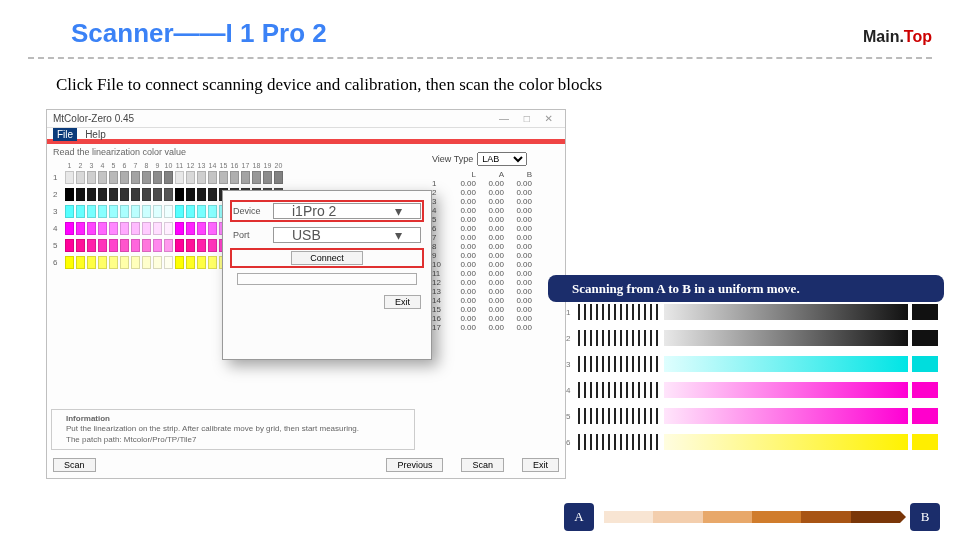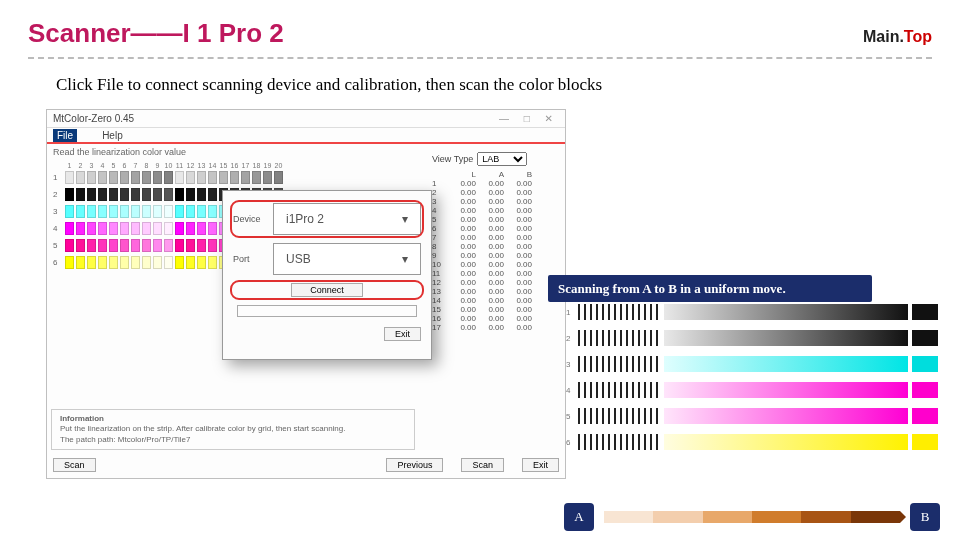--- a/index.html
+++ b/index.html
@@ -1,28 +1,28 @@
 <!DOCTYPE html>
 <html><head>
 <meta charset="utf-8">
 <style>
   * { box-sizing: border-box; margin: 0; padding: 0; }
   body { width: 960px; height: 540px; font-family: Arial, sans-serif; background: #fff; position: relative; overflow: hidden; }
   .header { padding: 18px 28px 8px; display: flex; justify-content: space-between; align-items: baseline; }
-  .title { font-size: 26px; font-weight: 700; color: #be185d; }
+  .title { font-size: 26px; font-weight: 700; color: #3b82f6; margin-left: 43px; }
   .logo { font-size: 16px; font-weight: 700; color: #222; }
   .logo .red { color: #c00; }
   .dashed { border: none; border-top: 2px dashed #bbb; margin: 0 28px; }
   .instruction { font-family: "Times New Roman", serif; font-size: 17px; padding: 16px 56px 8px; color: #000; }
   .content { position: relative; padding: 6px 40px 0 46px; }
   
   .app { position: relative; width: 520px; height: 370px; border: 1px solid #bfbfbf; background: #fdfdfd; font-size: 10px; color: #444; }
   .app-titlebar { height: 18px; display: flex; align-items: center; padding: 0 6px; justify-content: space-between; border-bottom: 1px solid #ddd; }
   .app-titlebar .wb { color: #999; letter-spacing: 6px; }
-  .menubar { height: 16px; display: flex; gap: 21px; padding: 0 6px; align-items: flex-end; border-bottom: 2px solid #ef4444; }
+  .menubar { height: 16px; display: flex; gap: 4px; padding: 0 6px; align-items: flex-start; border-bottom: 5px solid #ef4444; }
   .menubar span { padding: 1px 4px; }
   .file-selected { background: #0a3a7a; color: #fff; }
   .app-label { padding: 3px 6px; font-size: 9px; color: #666; }
   
   .swatch-area { padding: 2px 6px 4px; }
   .srow { display: flex; align-items: center; gap: 2px; margin-bottom: 4px; }
   .srow .ridx { width: 10px; font-size: 8px; color: #666; }
   .swatch { width: 9px; height: 13px; border: 0.5px solid rgba(0,0,0,.15); }
   .nums { display: flex; gap: 2px; margin-left: 12px; margin-bottom: 2px; }
   .nums span { width: 9px; font-size: 7px; color: #777; text-align: center; }
@@ -35,40 +35,40 @@
   .mg0{background:#f09}.mg1{background:#f19}.mg2{background:#f2a}.mg3{background:#f3b}.mg4{background:#f4c}.mg5{background:#f5c}.mg6{background:#f6d}.mg7{background:#f7d}.mg8{background:#f8e}.mg9{background:#f9e}
   
   .data-table { position: absolute; top: 42px; left: 385px; width: 128px; }
   .vt { display:flex; gap:4px; font-size:9px; margin-bottom:4px; align-items:center; }
   .vt select { font-size:9px; height:14px; width:50px; }
   .dth { display:flex; font-size:8px; color:#555; }
   .dth span, .dtr span { width:28px; text-align:right; }
   .dth span:first-child, .dtr span:first-child { width:16px; text-align:left; }
   .dtr { display:flex; font-size:8px; color:#555; }
   
-  .info-box { position:absolute; bottom:28px; left:4px; right:150px; border:1px solid #ccc; padding:4px 8px; font-size:8px; color:#666; line-height:1.3; }
+  .info-box { position:absolute; bottom:28px; left:4px; right:150px; border:1px solid #ccc; padding:4px 14px; font-size:8px; color:#666; line-height:1.3; }
   .cmstatus { position:absolute; bottom:28px; right:8px; width:130px; font-size:8px; color:#666; }
   .cmstatus .dot { display:inline-block; width:7px; height:7px; border-radius:50%; background:#aaa; vertical-align:middle; margin-right:4px;}
   .btn-row { position:absolute; bottom:4px; left:0; right:0; display:flex; padding:2px 6px; gap:18px; }
   .btn-row .spacer { flex:1; }
   .wbtn { border:1px solid #aaa; background:#f4f4f4; font-size:9px; padding:1px 10px; cursor:pointer; }
   
   .dialog { position:absolute; top:80px; left:175px; width:210px; height:170px; background:#fcfcfc; border:1px solid #999; box-shadow:6px 6px 14px rgba(0,0,0,.35); }
   .dialog-title { height:18px; display:flex; justify-content:space-between; align-items:center; padding:0 6px; font-size:9px; border-bottom:1px solid #ccc; }
   .dialog-body { padding:12px 10px; font-size:9px; color:#555; }
   .drow { display:flex; align-items:center; gap:6px; margin-bottom:8px; }
   .drow label { width:34px; }
-  .selbox { flex:1; border:1px solid #999; height:32px; display:flex; align-items:center; justify-content:space-between; padding:0 12px; font-size:12px; background:#fff; }
-  .redbox { outline:2px solid #e03030; outline-offset:1px;border-radius:6px; }
+  .selbox { flex:1; border:1px solid #999; height:16px; display:flex; align-items:center; justify-content:space-between; padding:0 18px; font-size:14px; background:#fff; }
+  .redbox { outline:2px solid #e03030; outline-offset:1px; }
   .connect-wrap { text-align:center; margin:4px 0 8px; }
   .connect-wrap .wbtn { padding:1px 18px; }
   .progress { height:12px; border:1px solid #aaa; margin:4px 4px 10px; }
   .exit-wrap { text-align:right; }
   
-  .callout { position:absolute; top:172px; left:548px; width:324px; background:#1b2d6b; color:#fff; font:700 13px/1 "Times New Roman",serif; padding:7px 10px; border-radius:2px; }
+  .callout { position:absolute; top:172px; left:548px; width:396px; background:#1b2d6b; color:#fff; font:700 13px/1 "Times New Roman",serif; padding:7px 24px; border-radius:8px; }
   .strips { position:absolute; top:200px; left:566px; width:372px; }
   .strip { height:18px; margin-bottom:8px; display:flex; align-items:center; }
   .strip .sidx { width:12px; font-size:8px; color:#777; }
   .bars { display:flex; gap:0; position:relative; margin-right:6px; }
   .bars .bar { width:2px; height:16px; background:#222; }
   .bars .bar + .bar { margin-left:4px; }
   .fade { flex:1; height:16px; }
   .fade.gray { background:linear-gradient(90deg,#e8e8e8,#111); }
   .fade.cyan { background:linear-gradient(90deg,#dffefe,#00e5e5); }
   .fade.magenta{ background:linear-gradient(90deg,#ffe5fb,#ff00d4); }
@@ -385,21 +385,21 @@
             <span>17</span>
             <span>0.00</span>
             <span>0.00</span>
             <span>0.00</span>
           </div>
         </div>
     </div>
 
     <div class="info-box">
       <b>Information</b><br>
-      <span>Put the linearization on the strip. After calibrate color by grid, then start scanning.</span><br>
+      <span>Put the linearization on the strip. After calibrate move by grid, then start measuring.</span><br>
       <span>The patch path: Mtcolor/Pro/TP/Tile7</span>
     </div>
     <div class="btn-row">
       <button class="wbtn">Scan</button>
       <span class="spacer"></span>
       <button class="wbtn">Previous</button>
       <button class="wbtn">Scan</button>
       <button class="wbtn">Exit</button>
     </div>
 

